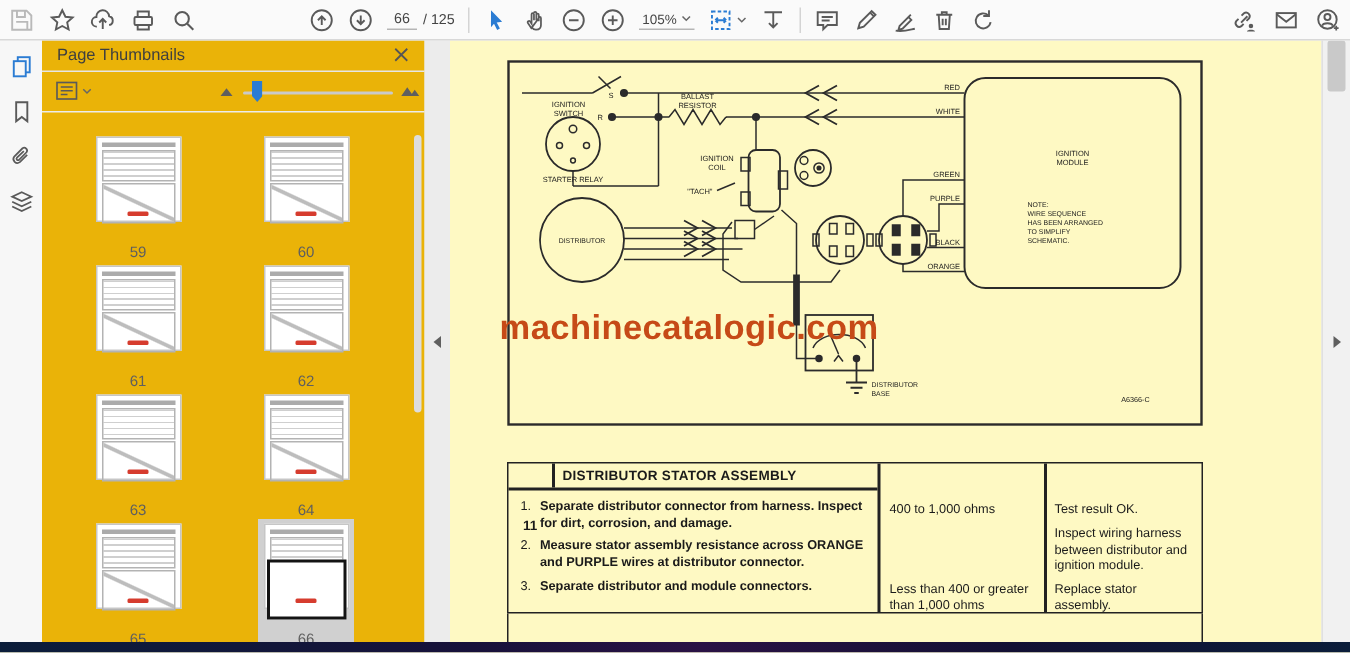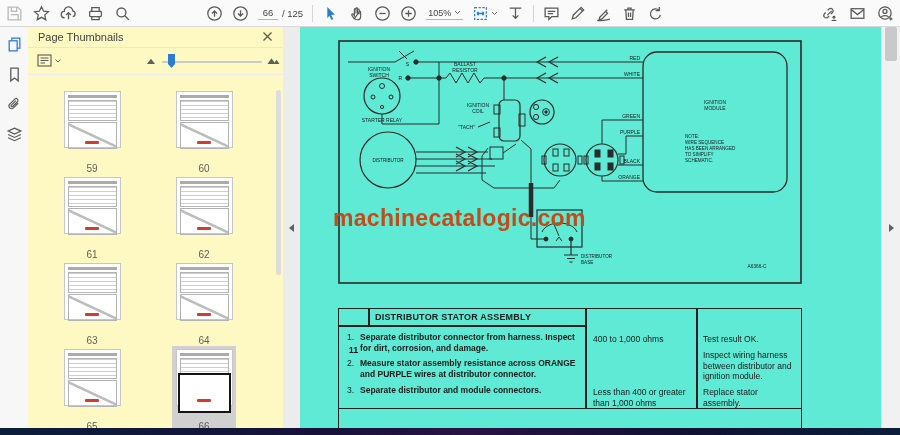--- a/index.html
+++ b/index.html
@@ -15,21 +15,21 @@
   .tbi{width:17px;height:17px;display:block;cursor:pointer;}
   .tb-divider{width:1px;height:17px;background:#d4d4d4;}
   .pageno{display:flex;align-items:center;gap:4px;font-size:9.5px;color:#444;}
   .pageno .cur{display:inline-block;min-width:16px;text-align:center;border-bottom:1px solid #b5b5b5;padding:1px 2px;}
   .zoomsel{display:flex;align-items:center;gap:3px;font-size:9px;color:#444;border-bottom:1px solid #b5b5b5;padding:1px 2px;}
   
   .strip{position:absolute;left:0;top:26px;width:28px;height:402px;background:#f7f7f7;
          display:flex;flex-direction:column;align-items:center;padding-top:10px;gap:13px;box-sizing:border-box;}
   .strip .tbi{width:17px;height:17px;}
   
-  .panel{position:absolute;left:28px;top:26px;width:255px;height:402px;background:#fef9c3;}
+  .panel{position:absolute;left:28px;top:26px;width:255px;height:402px;background:#eab308;}
   .panel-header{position:absolute;left:0;top:0;width:100%;height:22px;border-bottom:1px solid #e6e6e6;box-sizing:border-box;}
   .panel-title{position:absolute;left:10px;top:5px;font-size:11px;color:#3f3f3f;}
   .panel-close{position:absolute;right:9px;top:4px;width:13px;height:13px;cursor:pointer;}
   .panel-toolbar{position:absolute;left:0;top:22px;width:100%;height:27px;border-bottom:1px solid #ececec;box-sizing:border-box;}
   .opts{position:absolute;left:9px;top:6px;display:flex;align-items:center;gap:3px;cursor:pointer;}
   .slider-wrap{position:absolute;left:118px;top:3px;width:134px;height:20px;}
   .slider-track{position:absolute;left:16px;top:10px;width:100px;height:2px;background:#cacaca;border-radius:1px;}
   .slider-thumb{position:absolute;left:22px;top:3px;width:7px;height:14px;background:#2b7cd3;
                 clip-path:polygon(0 0,100% 0,100% 72%,50% 100%,0 72%);cursor:pointer;}
   .mtn-s{position:absolute;left:0;top:5px;}
@@ -50,21 +50,21 @@
   .panel-scroll{position:absolute;right:2px;top:64px;width:5px;height:185px;background:#dddddd;border-radius:3px;cursor:pointer;}
   
   .gutter{position:absolute;left:283px;top:26px;width:17px;height:402px;background:#ececec;cursor:pointer;}
   .gutter-arrow{position:absolute;left:6px;top:198px;width:0;height:0;
                 border-top:4px solid transparent;border-bottom:4px solid transparent;border-right:5px solid #5f5f5f;}
   .rstrip{position:absolute;left:881px;top:26px;width:19px;height:402px;background:#f1f1f1;border-left:1px solid #e0e0e0;box-sizing:border-box;}
   .rstrip-arrow{position:absolute;left:7px;top:198px;width:0;height:0;
                 border-top:4px solid transparent;border-bottom:4px solid transparent;border-left:5px solid #5f5f5f;}
   .rstrip-thumb{position:absolute;left:3px;top:1px;width:12px;height:34px;background:#c9c9c9;border-radius:2px;cursor:pointer;}
   
-  .page{position:absolute;left:300px;top:26px;width:581px;height:402px;background:#5eead4;overflow:hidden;}
+  .page{position:absolute;left:300px;top:26px;width:581px;height:402px;background:#fef9c3;overflow:hidden;}
   .diagram-svg{position:absolute;left:38px;top:14px;}
   .watermark{position:absolute;left:33px;top:179px;font-size:23px;font-weight:bold;color:#c64a17;letter-spacing:0.3px;white-space:nowrap;}
   
   .ttable{position:absolute;left:38px;top:282px;width:464px;height:101px;border:1.5px solid #222;box-sizing:border-box;
           font-size:8.5px;color:#1a1a1a;}
   .tt-vline1{position:absolute;left:29px;top:0;width:1.5px;height:16px;background:#222;}
   .tt-hline{position:absolute;left:0;top:16px;width:246px;height:1.5px;background:#222;}
   .tt-vline2{position:absolute;left:246px;top:0;width:1.5px;height:100%;background:#222;}
   .tt-vline3{position:absolute;left:357px;top:0;width:1.5px;height:100%;background:#222;}
   .tt-num{position:absolute;left:0;top:3px;width:29px;text-align:center;font-weight:bold;font-size:9px;margin-top:33px;}

